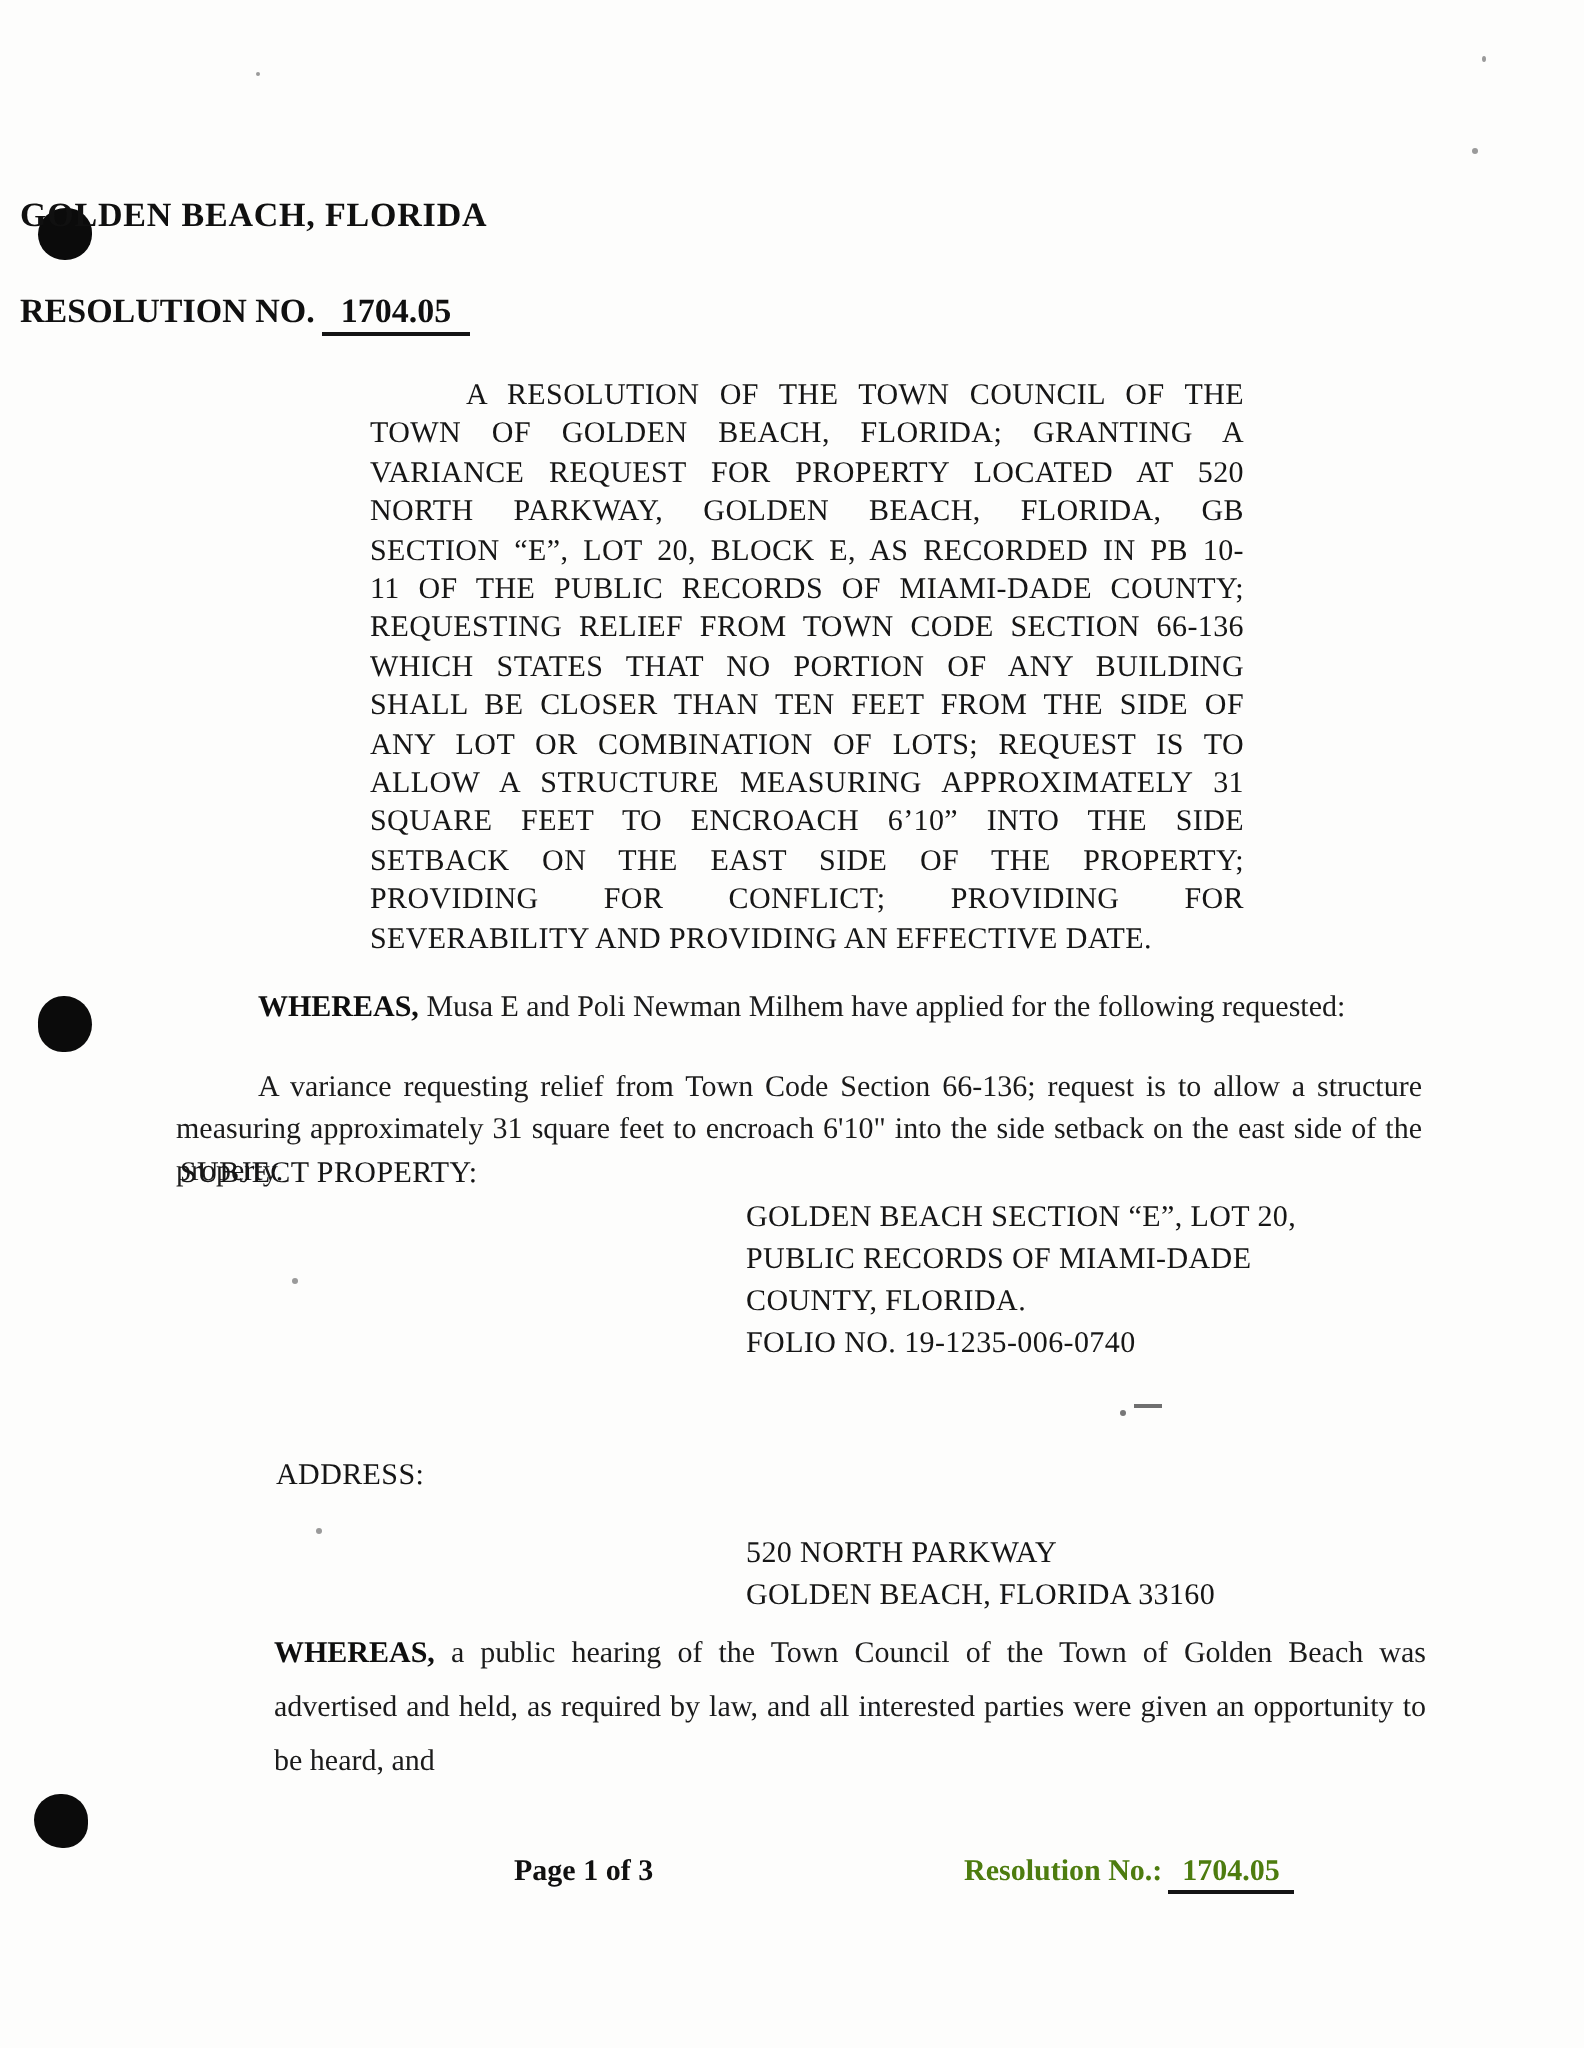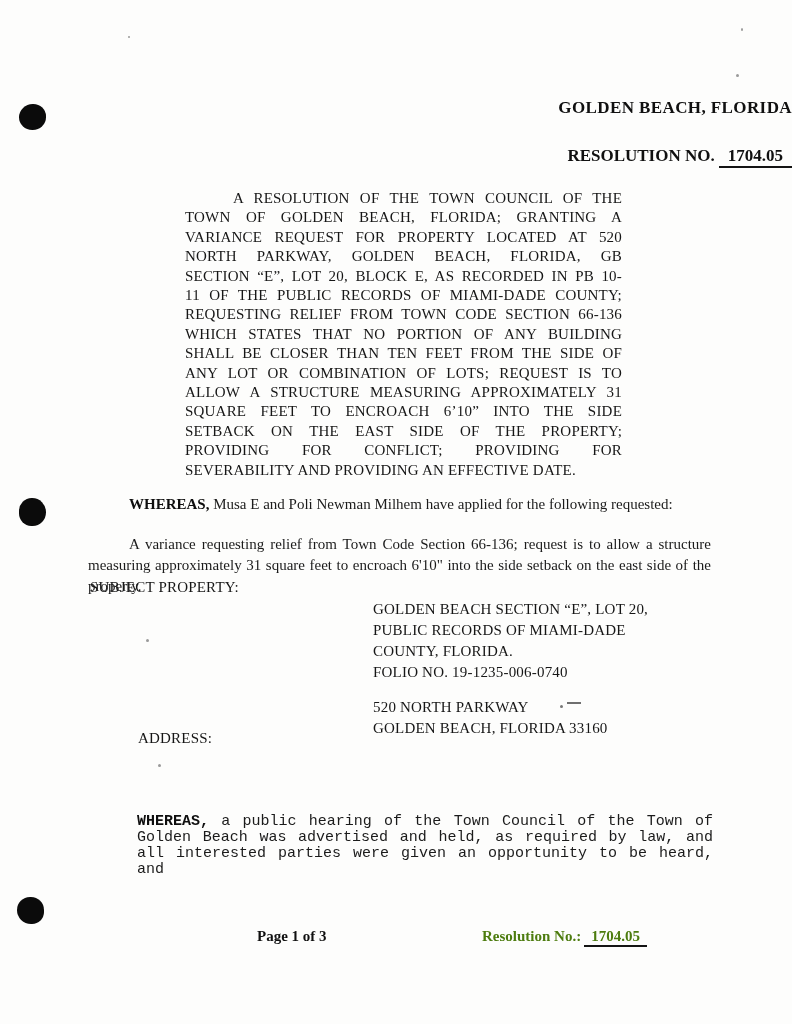--- a/index.html
+++ b/index.html
@@ -24,21 +24,21 @@
   .hole.h2 { left: 19px; top: 498px; height: 28px; border-radius: 48% 52% 50% 46%; }
   .hole.h3 { left: 17px; top: 897px; height: 27px; border-radius: 50% 50% 46% 54%; }
 
   
   .speck { position: absolute; background: #9a9a9a; border-radius: 50%; }
   .dash-artifact { position: absolute; background: #6f6f6f; }
 
   
   .header {
     position: absolute; top: 98px; left: 0; width: 792px;
-    text-align: right; padding-left: 10px; box-sizing: border-box;
+    text-align: left; padding-left: 10px; box-sizing: border-box;
   }
   .doc-title {
     font-size: 17px; font-weight: bold; letter-spacing: 0.4px; color: #101010;
   }
   .res-line { margin-top: 28px; font-size: 17px; font-weight: bold; color: #101010; }
   .num-u {
     border-bottom: 2px solid #141414;
     padding: 0 9px 1px 9px;
     margin-left: 4px;
   }
@@ -50,32 +50,32 @@
   }
   .caption .line { text-align: justify; text-align-last: justify; }
   .caption .line:first-child { text-indent: 48px; }
   .caption .line:last-child { text-align-last: left; }
 
   
   .para { position: absolute; font-size: 15px; line-height: 21px; color: #1b1b1b; }
   .lead { font-weight: bold; color: #0e0e0e; }
   .p-applied { top: 479px; left: 88px; width: 624px; text-indent: 41px; }
   .p-variance { top: 519px; left: 88px; width: 623px; text-indent: 41px; text-align: justify; }
-  .p-hearing { top: 799px; left: 137px; width: 576px; text-align: justify; line-height: 16px; font-family: Liberation Mono, monospace; }
+  .p-hearing { top: 799px; left: 137px; width: 576px; text-align: justify; line-height: 27px; }
   .p-consider { top: 871px; left: 137px; width: 580px; text-align: justify; line-height: 21.5px; }
 
   
   .field-label { position: absolute; font-size: 15px; letter-spacing: 0.2px; color: #161616; }
   .lbl-subject { top: 579px; left: 90px; }
   .lbl-address { top: 730px; left: 90px; margin-left: 48px; }
   .col { position: absolute; left: 373px; font-size: 15px; line-height: 21px; letter-spacing: 0.2px; color: #161616; }
   .subject-col { top: 599px; width: 340px; }
   .subject-col .line { text-align: justify; text-align-last: justify; }
   .subject-col .line:nth-last-child(-n+2) { text-align: left; text-align-last: left; }
-  .address-col { top: 697px; width: 340px; }
+  .address-col { top: 767px; width: 340px; }
   .address-col .line { text-align: left; }
 
   
   .footer-page { position: absolute; top: 928px; left: 257px; font-size: 15px; font-weight: bold; color: #101010; }
   .footer-res { position: absolute; top: 928px; left: 482px; font-size: 15px; font-weight: bold; color: #4d7c0f; }
   .footer-res .num-u { border-bottom: 2px solid #141414; padding: 0 7px 1px 7px; margin-left: 3px; }
 </style>
 </head>
 <body>
 

